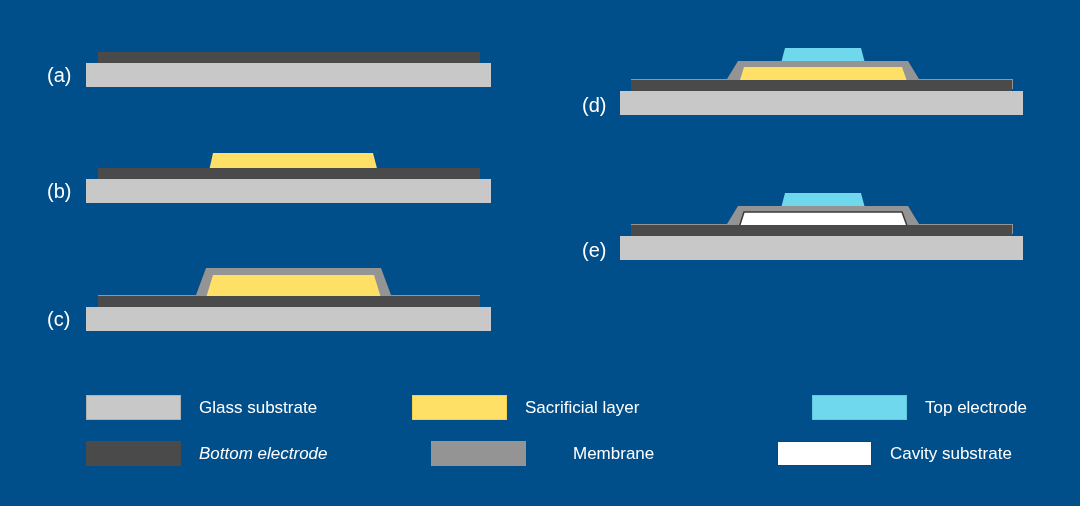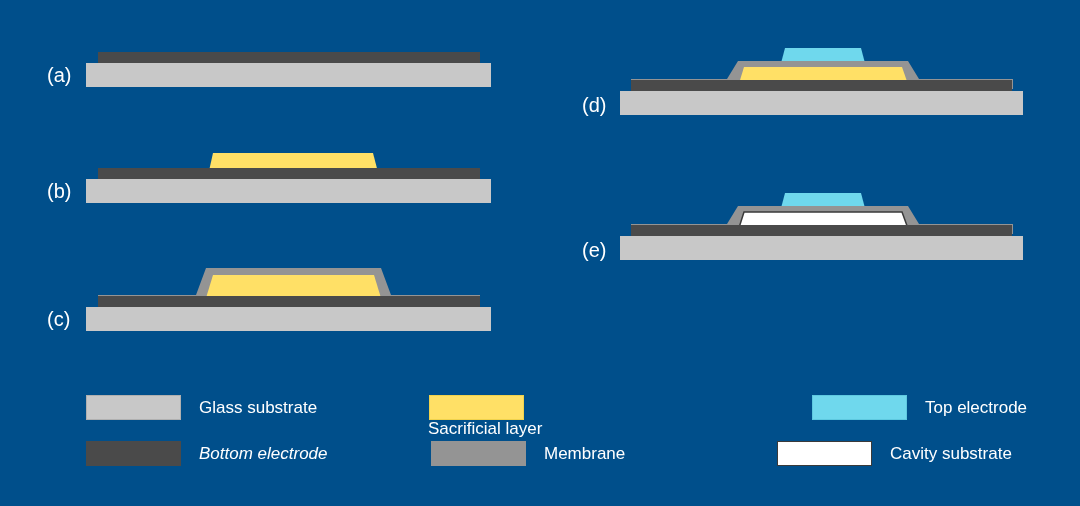--- a/index.html
+++ b/index.html
@@ -90,26 +90,26 @@
     <div class="legend-row" style="left:86px;top:395px;justify-content:flex-end;">
       <span class="swatch" style="background:#c8c8c8;border:1px solid #b0b0b0;"></span>
       <span class="legend-label">Glass substrate</span>
     </div>
 
     <div class="legend-row" style="left:86px;top:441px;font-style:italic;">
       <span class="swatch" style="background:#4a4a4a;border:1px solid #4a4a4a;"></span>
       <span class="legend-label">Bottom electrode</span>
     </div>
 
-    <div class="legend-row" style="left:428px;top:395px;flex-direction:column;">
+    <div class="legend-row" style="left:412px;top:395px;">
       <span class="swatch" style="background:#ffe066;border:1px solid #f0d24d;"></span>
       <span class="legend-label">Sacrificial layer</span>
     </div>
 
-    <div class="legend-row" style="left:431px;top:441px;">
+    <div class="legend-row" style="left:431px;top:441px;gap:29px;">
       <span class="swatch" style="background:#949494;border:1px solid #949494;"></span>
       <span class="legend-label">Membrane</span>
     </div>
 
     <div class="legend-row" style="left:777px;top:395px;padding-left:35px;">
       <span class="swatch" style="background:#6fd8ed;border:1px solid #5ec9e0;"></span>
       <span class="legend-label">Top electrode</span>
     </div>
 
     <div class="legend-row" style="left:777px;top:441px;">

